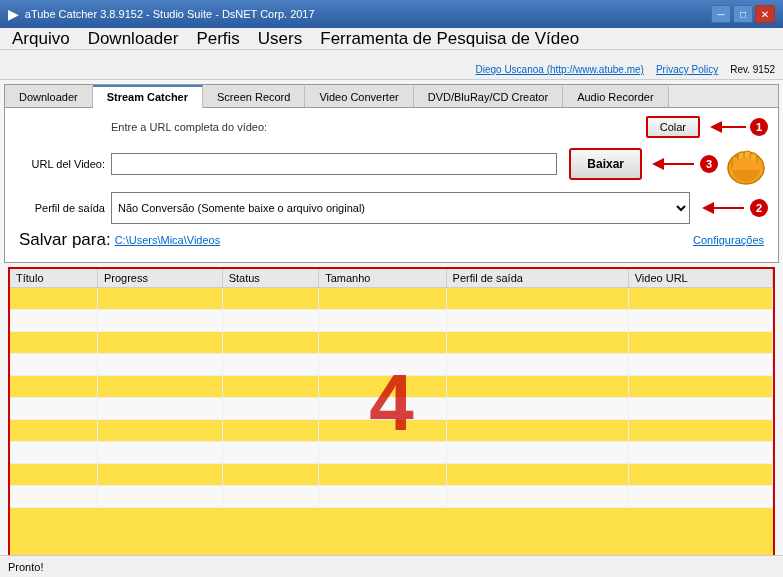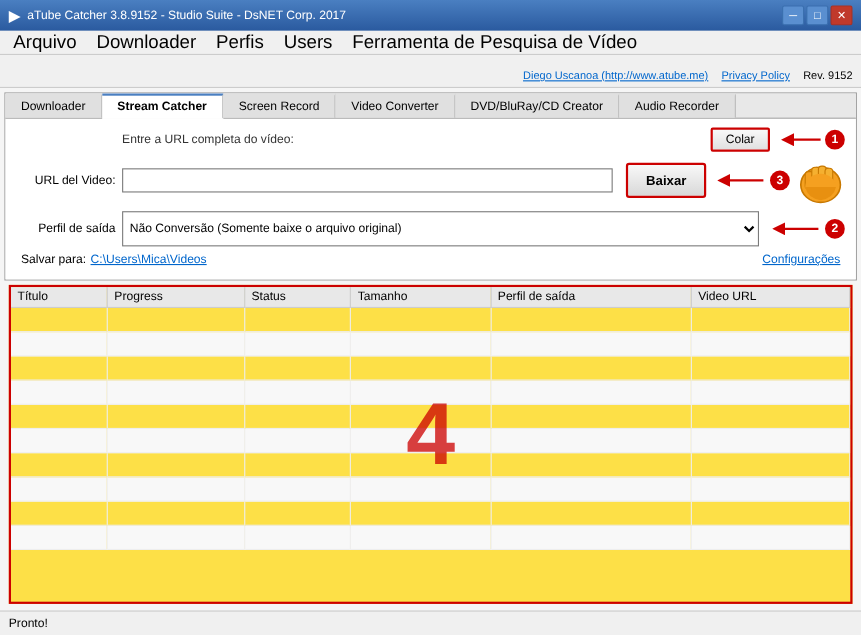--- a/index.html
+++ b/index.html
@@ -355,21 +355,21 @@
                 </marker>
               </defs>
             <line x1="42" y1="10" x2="6" y2="10" stroke="#cc0000" stroke-width="2" marker-end="url(#ah2)"></line>
           </svg>
           <div style="background:#cc0000; color:white; font-weight:bold; font-size:11px; width:18px; height:18px; border-radius:50%; display:flex; align-items:center; justify-content:center;">2</div>
         </div>
       </div>
 
       <div class="save-row">
         <div style="display:flex; align-items:center; gap:4px;">
-          <span style="font-size:11px;">Salvar para:</span>
+          <span style="font-size:17px;">Salvar para:</span>
           <a class="save-path">C:\Users\Mica\Videos</a>
         </div>
         <a class="config-link">Configurações</a>
       </div>
     </div>
   </div>
 
   <div style="position:relative;">
     <div class="data-table-wrapper">
       <table class="data-table">

